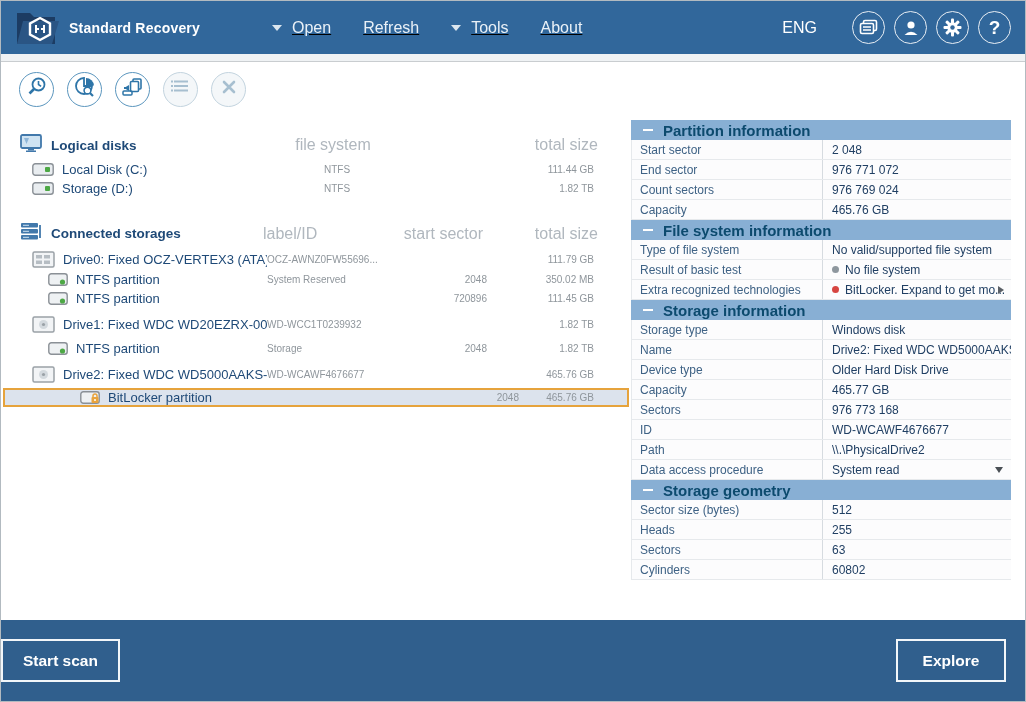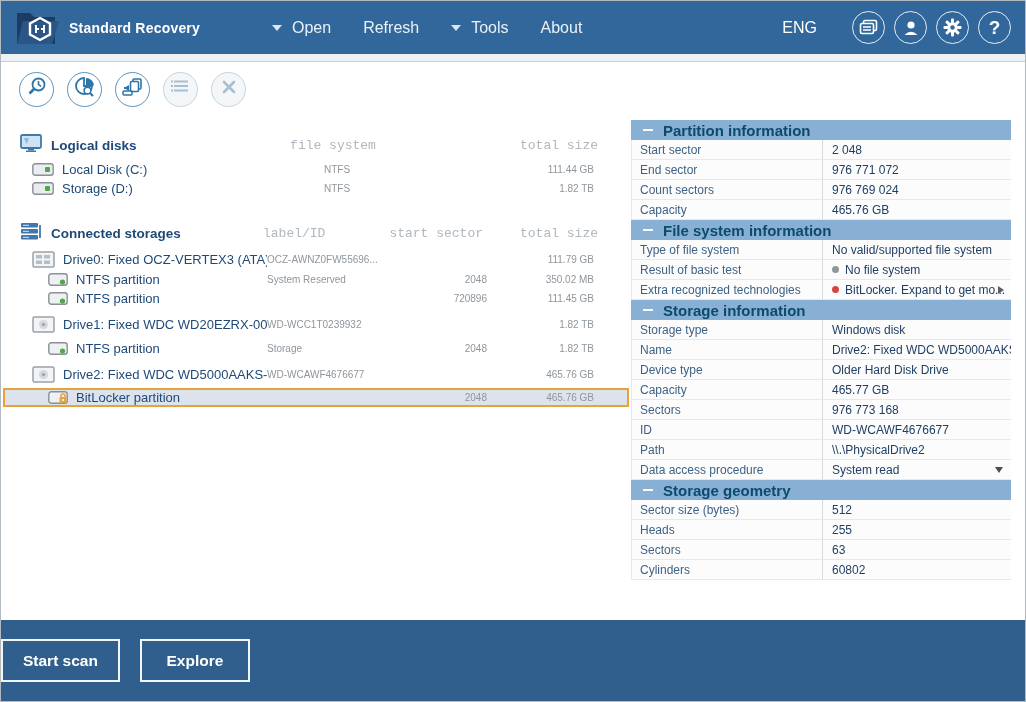--- a/index.html
+++ b/index.html
@@ -6,21 +6,21 @@
   html,body { width:1026px; height:702px; overflow:hidden; background:#e8eaec;
               font-family:"Liberation Sans", sans-serif; }
   .window { width:1026px; height:702px; border:1px solid #b2bac0; background:#fff;
             display:flex; flex-direction:column; position:relative; }
 
   
   .topbar { height:53px; background:#31679B; display:flex; align-items:center;
             flex-shrink:0; padding:0 14px 0 12px; }
   .logo { width:48px; height:44px; margin-right:8px; flex-shrink:0; }
   .app-title { color:#fff; font-size:14px; font-weight:bold; letter-spacing:.2px; margin-right:60px; white-space:nowrap; }
-  .menu { display:flex; align-items:center; gap:8px; }
+  .menu { display:flex; align-items:center; gap:8px;text-decoration:underline; }
   .menu-item { color:#eaf1f7; font-size:16px; padding:6px 12px; cursor:pointer; display:flex; align-items:center; gap:10px; white-space:nowrap; }
   .caret-down { width:0; height:0; border-left:5px solid transparent; border-right:5px solid transparent; border-top:6px solid #dbe6ef; }
   .topbar-spacer { flex:1; }
   .lang { color:#fff; font-size:16px; margin-right:26px; cursor:pointer; }
   .circle-btn { width:33px; height:33px; border:1.6px solid #e8eef4; border-radius:50%;
                 display:flex; align-items:center; justify-content:center; margin-left:9px; cursor:pointer; flex-shrink:0; }
   .circle-btn svg { display:block; }
   .help-glyph { color:#fff; font-size:19px; font-weight:bold; line-height:1; }
 
   
@@ -34,21 +34,21 @@
 
   
   .main { flex:1; display:flex; background:#fff; overflow:hidden; }
   .left-panel { width:630px; flex-shrink:0; padding-top:18px; }
 
   .tree-section-header { display:grid; align-items:center; height:20px; margin-bottom:6px; }
   .grid-logical { grid-template-columns: 262px 140px 1fr; }
   .grid-connected { grid-template-columns: 262px 125px 95px 1fr; }
   .hdr-name { display:flex; align-items:center; gap:9px; padding-left:19px; }
   .hdr-title { color:#1E4977; font-size:13.5px; font-weight:bold; }
-  .col-hdr { color:#b0b7be; font-size:13px;font-family:Liberation Mono, monospace; }
+  .col-hdr { color:#b0b7be; font-size:16px; }
   .col-center { text-align:center; }
   .col-right { text-align:right; }
   .pad-right { padding-right:33px; }
 
   .tree-row { display:grid; align-items:center; height:19px; border:2px solid transparent;
               margin:0 2px; cursor:pointer; }
   .tree-row.drive { height:22px; margin-top:5px; }
   .tree-row.selected { background:#dce3ed; border-color:#E6A33C; }
   .row-name { display:flex; align-items:center; gap:8px; overflow:hidden; white-space:nowrap; }
   .indent-1 { padding-left:27px; }
@@ -71,21 +71,21 @@
   .dot { width:7px; height:7px; border-radius:50%; margin-right:6px; flex-shrink:0; }
   .dot.gray { background:#8e979e; }
   .dot.red { background:#D64541; }
   .expand-arrow { width:0; height:0; border-top:4px solid transparent; border-bottom:4px solid transparent;
                   border-left:6px solid #5a5f66; position:absolute; right:7px; }
   .dd-arrow { width:0; height:0; border-left:4.5px solid transparent; border-right:4.5px solid transparent;
               border-top:6px solid #4a4f55; position:absolute; right:8px; }
 
   
   .bottombar { height:81px; background:#305F8D; flex-shrink:0; display:flex; align-items:center;
-               justify-content:flex-start; gap:20px; padding-right:19px; }
+               justify-content:space-between; gap:20px; padding-right:19px; }
   .action-btn { min-width:110px; height:43px; background:transparent; border:2px solid #f2f6f9;
                 color:#fff; font-family:"Liberation Sans", sans-serif; font-size:15.5px; font-weight:bold;
                 padding:0 20px; cursor:pointer; }
 </style>
 </head>
 <body>
 
 <div class="window">
 
   <div class="topbar">
@@ -383,21 +383,21 @@
                 <circle cx="11.5" cy="8.5" r="1.6" fill="#9aa1a7"></circle>
             </svg>
           </span>
           <span class="tree-label">Drive2: Fixed WDC WD5000AAKS-22...</span>
         </div>
         <div class="tree-gray">WD-WCAWF4676677</div>
         <div class="tree-gray col-right"></div>
         <div class="tree-gray col-right pad-right">465.76 GB</div>
       </div>
 
-      <div class="tree-row grid-connected selected" style="margin-top:3px;">
+      <div class="tree-row grid-connected selected" style="margin-top:3px;padding-left:32px;">
         <div class="row-name indent-2">
           <span class="icon-box">
             <svg width="20" height="14" viewBox="0 0 20 14">
               <rect x="0.8" y="0.8" width="18.4" height="11.4" rx="2.5" fill="#eef1f3" stroke="#8a9096" stroke-width="1.4"></rect>
               <rect x="11.5" y="6" width="7" height="6" rx="1" fill="#E8A33D"></rect>
               <path d="M13 6.5 v-1.5 a2 2 0 0 1 4 0 v1.5" fill="none" stroke="#E8A33D" stroke-width="1.5"></path>
               <circle cx="15" cy="9" r="1" fill="#fff"></circle>
             </svg>
           </span>
           <span class="tree-label">BitLocker partition</span>

